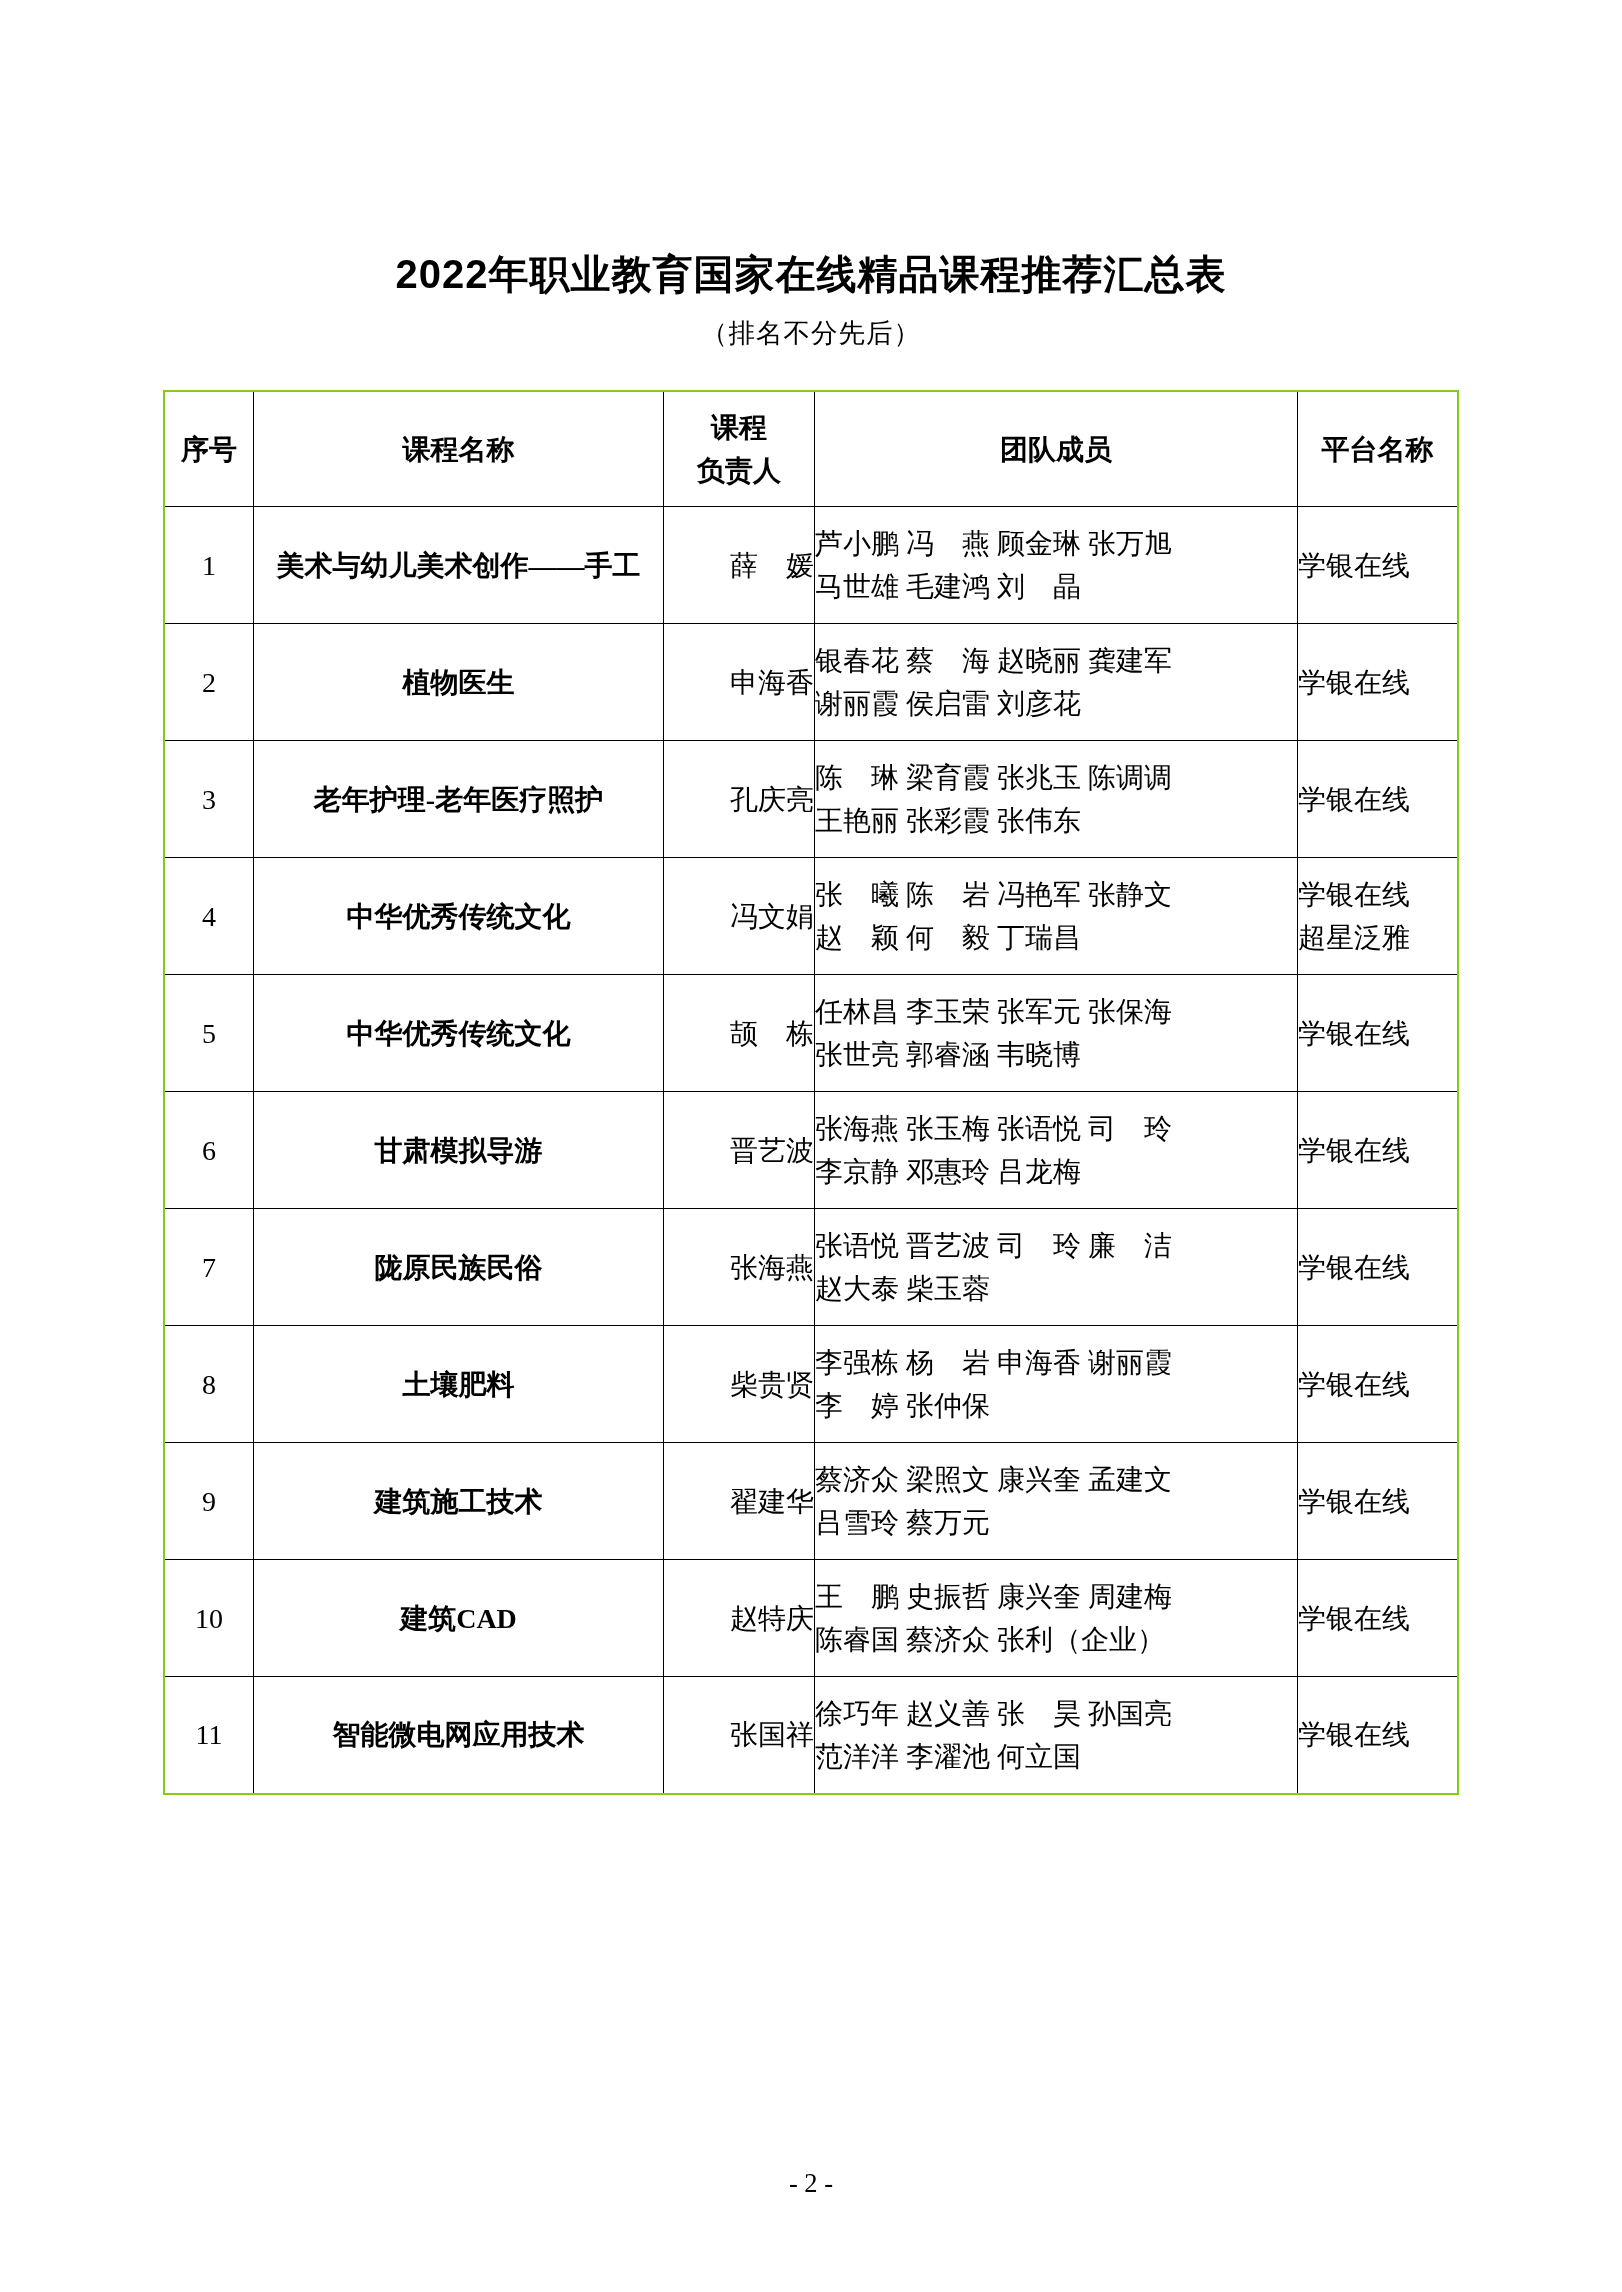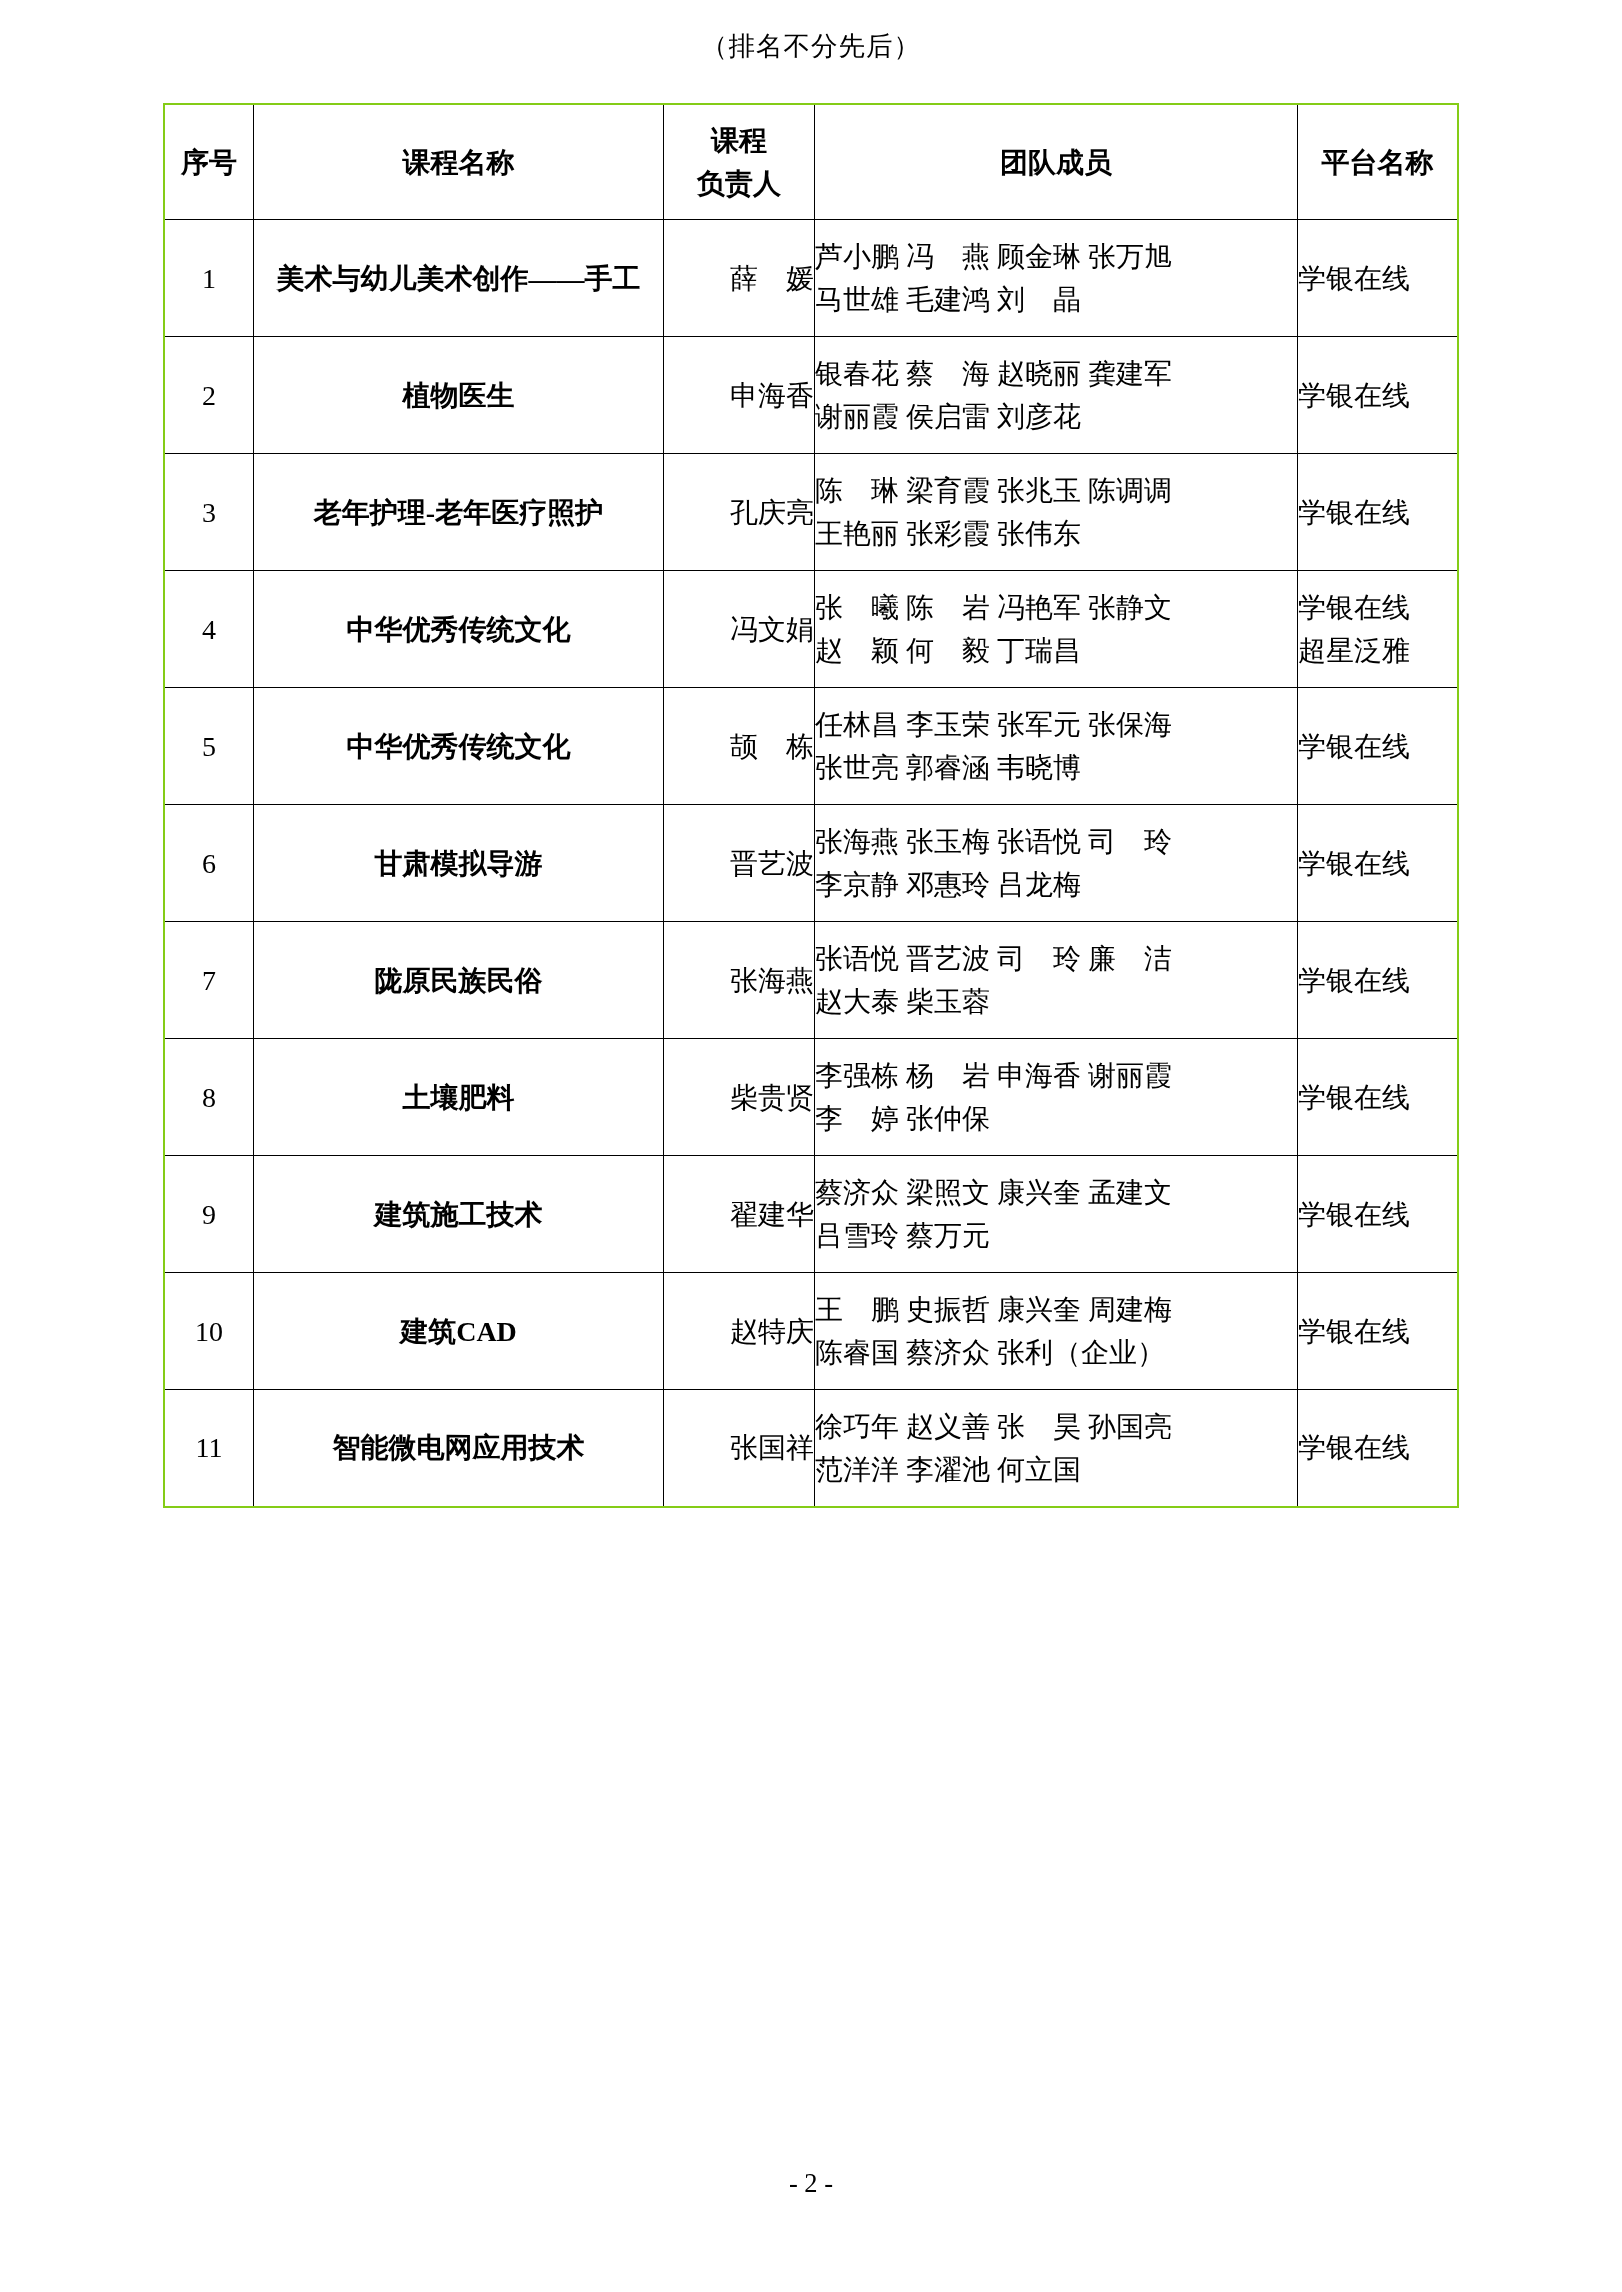--- a/index.html
+++ b/index.html
@@ -20,21 +20,21 @@
   .title {
     margin: 0;
     padding-top: 247px;
     text-align: center;
     font-family: "Liberation Sans", "DejaVu Sans", sans-serif;
     font-weight: bold;
     font-size: 40px;
     letter-spacing: 1px;
   }
   .subtitle {
-    margin-top: 28px;
+    margin-top: 13px;
     text-align: center;
     font-size: 26.5px;
     letter-spacing: 1px;
   }
   table.course-table {
     border-collapse: collapse;
     table-layout: fixed;
     width: 1288px;
     margin: 39px auto 0 auto;
     border: 2px solid #84cc16;
@@ -73,20 +73,21 @@
     bottom: 94px;
     text-align: center;
     font-size: 26.5px;
   }
 </style>
 </head>
 <body>
 
 <div class="page">
 
+  <h1 class="title">2022年职业教育国家在线精品课程推荐汇总表</h1>
 
   <div class="subtitle">（排名不分先后）</div>
 
   <table class="course-table">
     <thead>
       <tr>
         <th class="col-index">序号</th>
         <th class="col-course">课程名称</th>
         <th class="col-leader">课程
 负责人</th>

